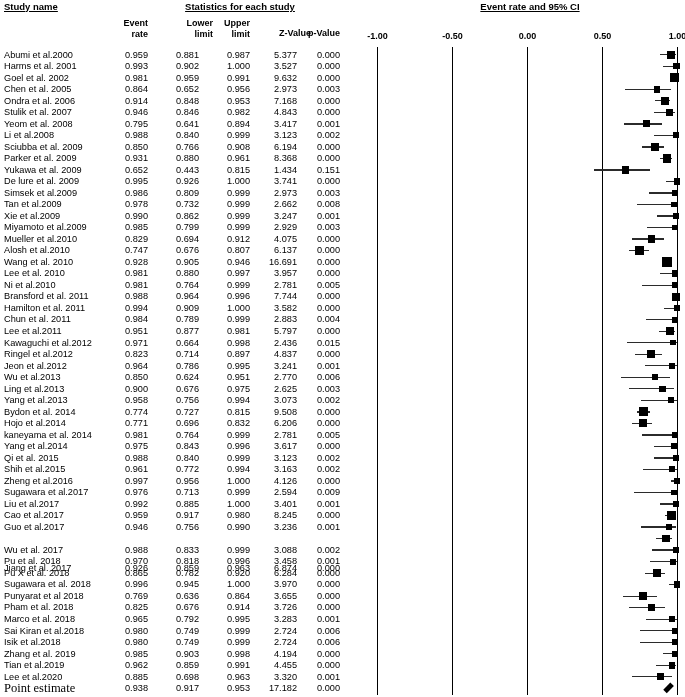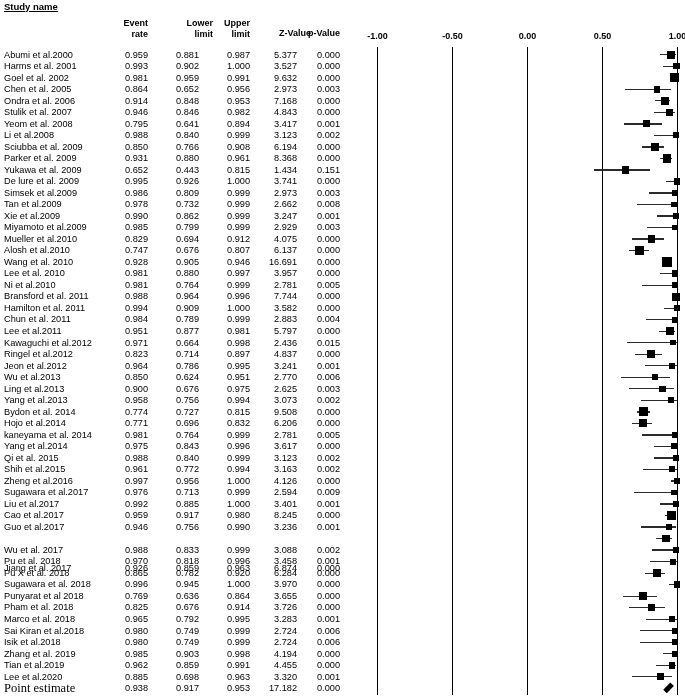--- a/index.html
+++ b/index.html
@@ -138,20 +138,22 @@
     background: #000;
     transform: rotate(45deg);
   }
 </style>
 </head>
 <body>
 
 <div id="page">
 
   <div class="hdr-study-name">Study name</div>
+  <div class="hdr-stats"><span>Statistics for each study</span></div>
+  <div class="hdr-plot"><span>Event rate and 95% CI</span></div>
 
   <div class="colhead" style="left:98px;  top:18px; width:50px;">
     <div>Event</div>
     <div>rate</div>
   </div>
   <div class="colhead" style="left:163px; top:18px; width:50px;">
     <div>Lower</div>
     <div>limit</div>
   </div>
   <div class="colhead" style="left:200px; top:18px; width:50px;">

